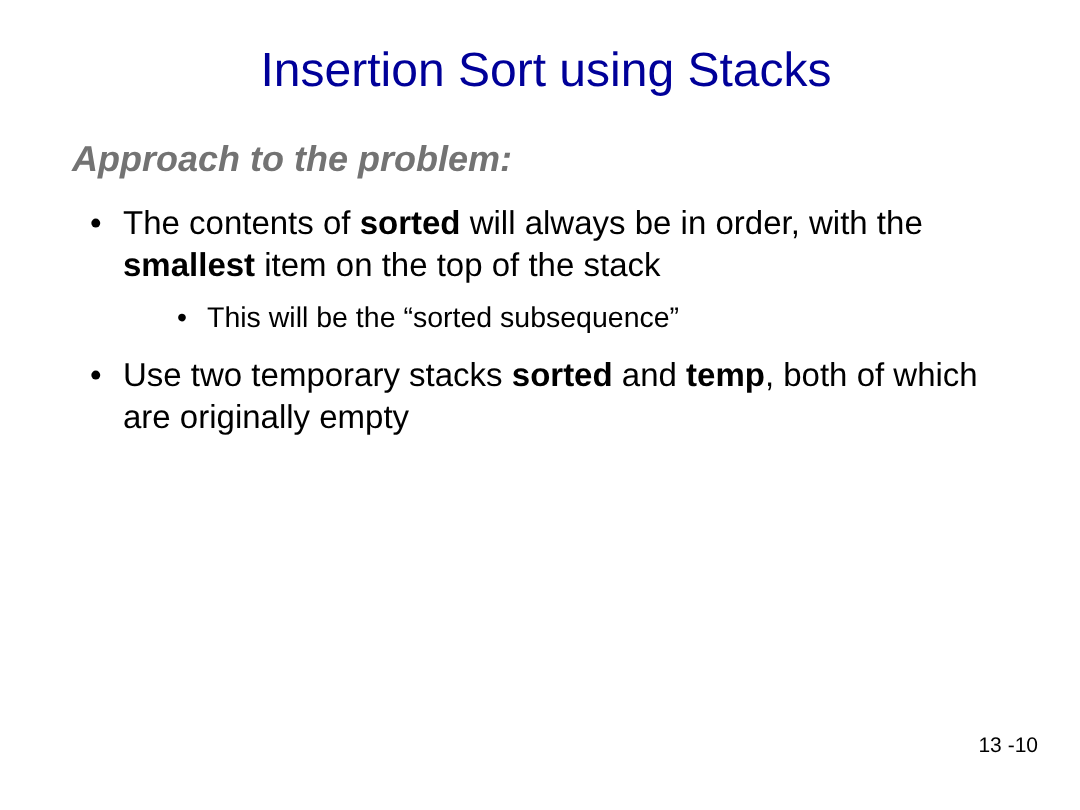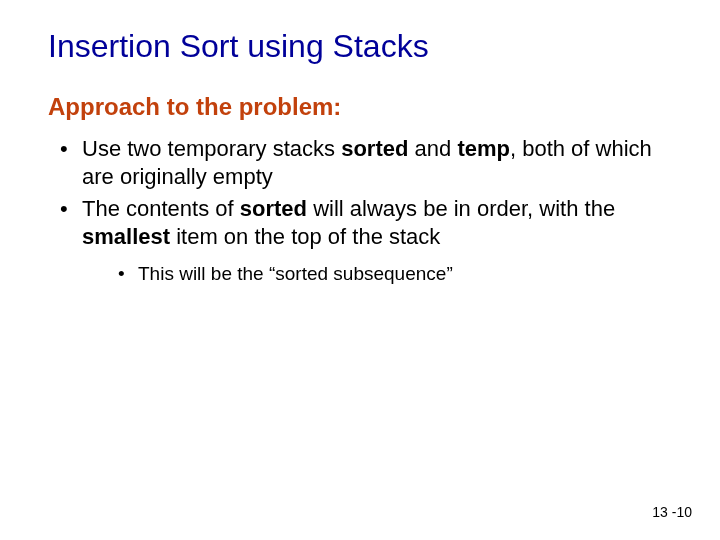--- a/index.html
+++ b/index.html
@@ -10,28 +10,29 @@
     font-family: Arial, Helvetica, sans-serif;
     position: relative;
     overflow: hidden;
   }
   .slide {
     padding: 20px 40px 20px 48px;
   }
   .title {
     font-size: 32px;
     color: #000099;
-    text-align: left;
+    text-align: center;
     margin: 8px 0 28px 0;
     font-weight: normal;
   }
   .subtitle {
     font-size: 24px;
     font-weight: bold;
-    color: #c2410c;
+    font-style: italic;
+    color: #737373;
     margin-bottom: 14px;
   }
   ul.level1 {
     list-style: none;
     padding-left: 8px;
   }
   ul.level1 > li {
     position: relative;
     padding-left: 26px;
     font-size: 22px;
@@ -62,41 +63,41 @@
   ul.level2 > li::before {
     content: "•";
     position: absolute;
     left: 2px;
     top: 0;
     font-size: 19px;
   }
   .b { font-weight: bold; }
   .pagenum {
     position: absolute;
-    bottom: 20px;
+    bottom: 36px;
     right: 28px;
     font-size: 14px;
     color: #000;
   }
 </style>
 </head>
 <body>
 
 <div class="slide">
   <h1 class="title">Insertion Sort using Stacks</h1>
   <div class="subtitle">Approach to the problem:</div>
 
   <ul class="level1">
     <li>
-      <span>Use two temporary stacks </span><span class="b">sorted</span><span> and </span><span class="b">temp</span><span>, both of which are originally empty</span>
-    </li>
-    <li>
       <span>The contents of </span><span class="b">sorted</span><span> will always be in order, with the </span><span class="b">smallest</span><span> item on the top of the stack</span>
       <ul class="level2">
         <li>
           <span>This will be the “sorted subsequence”</span>
         </li>
       </ul>
     </li>
+    <li>
+      <span>Use two temporary stacks </span><span class="b">sorted</span><span> and </span><span class="b">temp</span><span>, both of which are originally empty</span>
+    </li>
   </ul>
 </div>
 
 <div class="pagenum">13 -10</div>
 
 </body></html>

